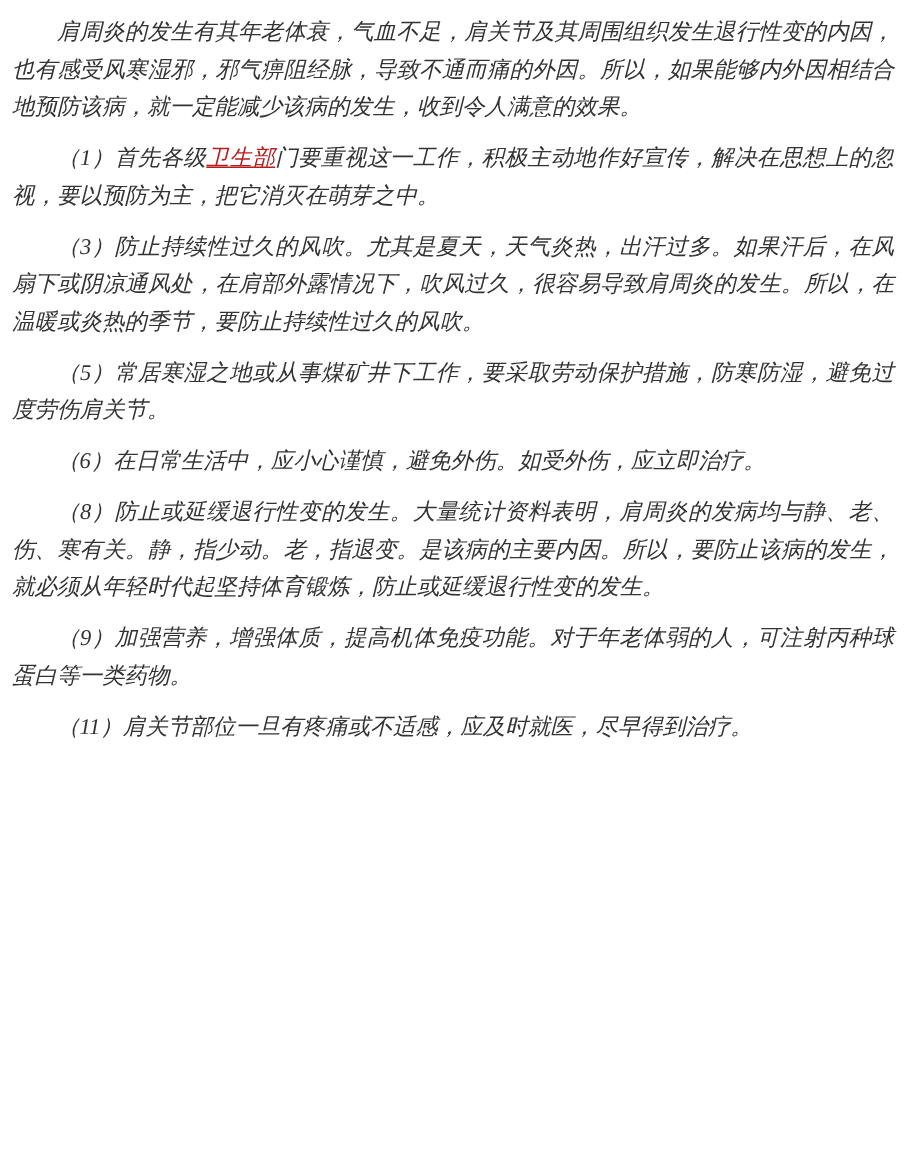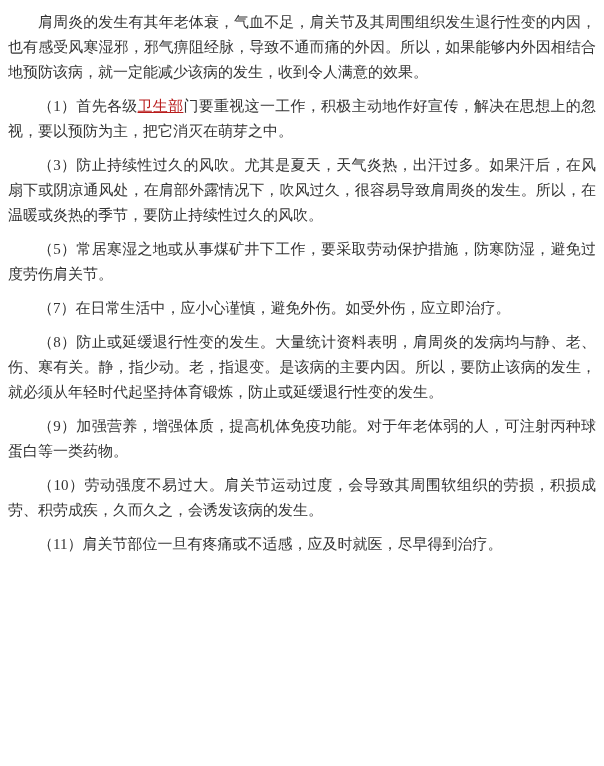--- a/index.html
+++ b/index.html
@@ -16,20 +16,21 @@
     padding: 1px 8px 8px 8px;
     font-family: "Liberation Serif", "DejaVu Serif", serif;
     font-size: 15px;
     line-height: 25px;
     color: #333333;
     text-align: justify;
   }
   .article p {
     margin: 9px 0;
     text-indent: 2em;
+    font-style: italic;
   }
   p.para-heading {
     font-weight: bold;
     color: #333333;
   }
   p.para-gray {
     color: #808080;
   }
   a.inline-link {
     color: #b91c1c;
@@ -38,18 +39,17 @@
   }
 </style>
 </head>
 <body>
 
 <div class="article">
     <p class="para-body"><span>肩周炎的发生有其年老体衰，气血不足，肩关节及其周围组织发生退行性变的内因，也有感受风寒湿邪，邪气痹阻经脉，导致不通而痛的外因。所以，如果能够内外因相结合地预防该病，就一定能减少该病的发生，收到令人满意的效果。</span></p>
     <p class="para-body"><span>（1）首先各级</span><a class="inline-link">卫生部</a><span>门要重视这一工作，积极主动地作好宣传，解决在思想上的忽视，要以预防为主，把它消灭在萌芽之中。</span></p>
     <p class="para-body"><span>（3）防止持续性过久的风吹。尤其是夏天，天气炎热，出汗过多。如果汗后，在风扇下或阴凉通风处，在肩部外露情况下，吹风过久，很容易导致肩周炎的发生。所以，在温暖或炎热的季节，要防止持续性过久的风吹。</span></p>
     <p class="para-body"><span>（5）常居寒湿之地或从事煤矿井下工作，要采取劳动保护措施，防寒防湿，避免过度劳伤肩关节。</span></p>
-    <p class="para-body"><span>（7）在日常生活中，应小心谨慎，避免外伤。如受外伤，应立即治疗。</span></p>
+    <p class="para-body"><span>（6）在日常生活中，应小心谨慎，避免外伤。如受外伤，应立即治疗。</span></p>
     <p class="para-body"><span>（8）防止或延缓退行性变的发生。大量统计资料表明，肩周炎的发病均与静、老、伤、寒有关。静，指少动。老，指退变。是该病的主要内因。所以，要防止该病的发生，就必须从年轻时代起坚持体育锻炼，防止或延缓退行性变的发生。</span></p>
     <p class="para-body"><span>（9）加强营养，增强体质，提高机体免疫功能。对于年老体弱的人，可注射丙种球蛋白等一类药物。</span></p>
-    <p class="para-body"><span>（10）劳动强度不易过大。肩关节运动过度，会导致其周围软组织的劳损，积损成劳、积劳成疾，久而久之，会诱发该病的发生。</span></p>
     <p class="para-body"><span>（11）肩关节部位一旦有疼痛或不适感，应及时就医，尽早得到治疗。</span></p>
   </div>
 
 </body></html>

